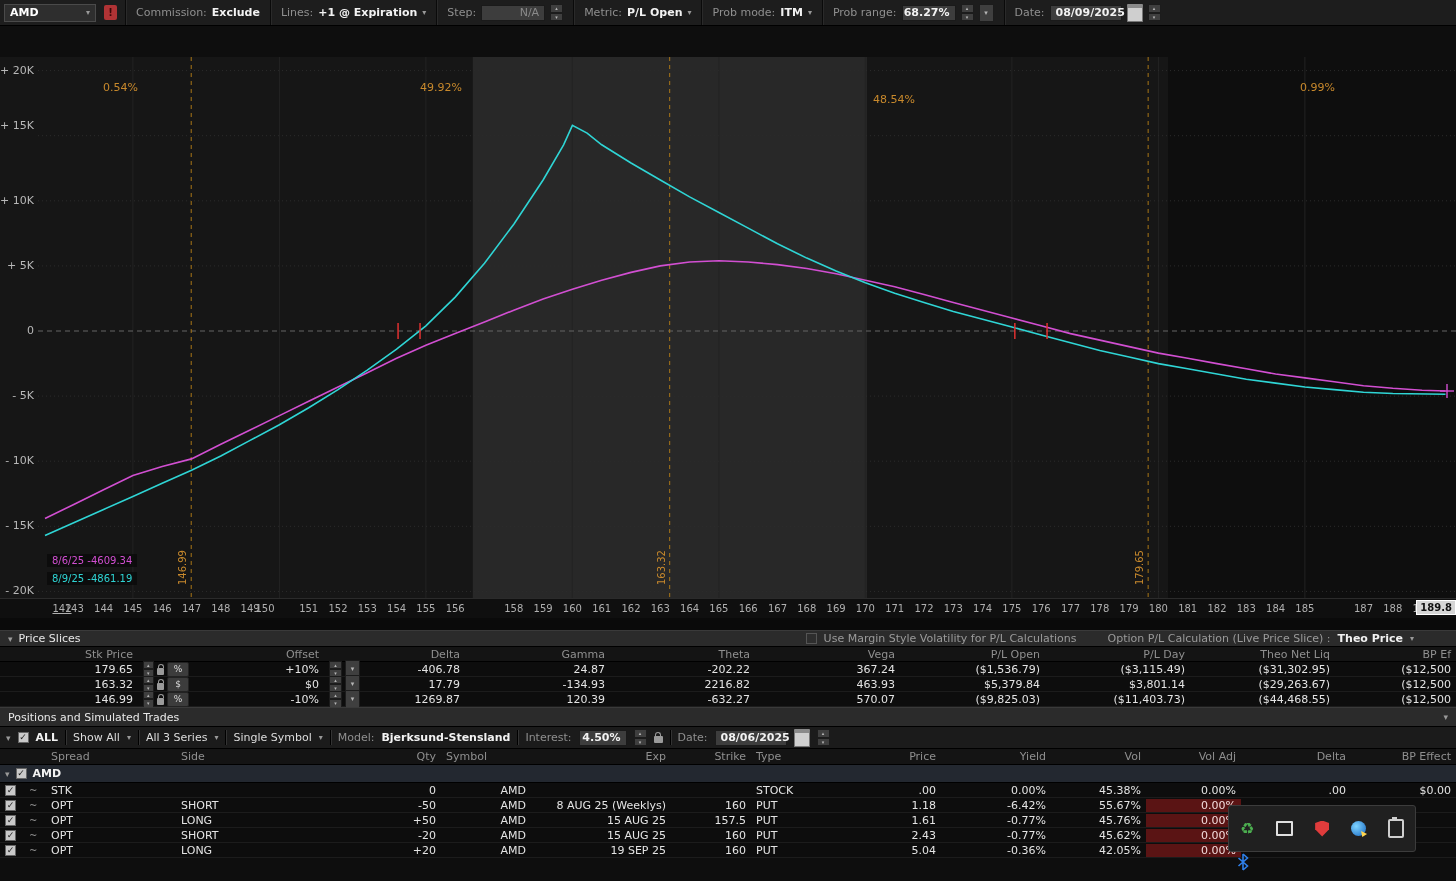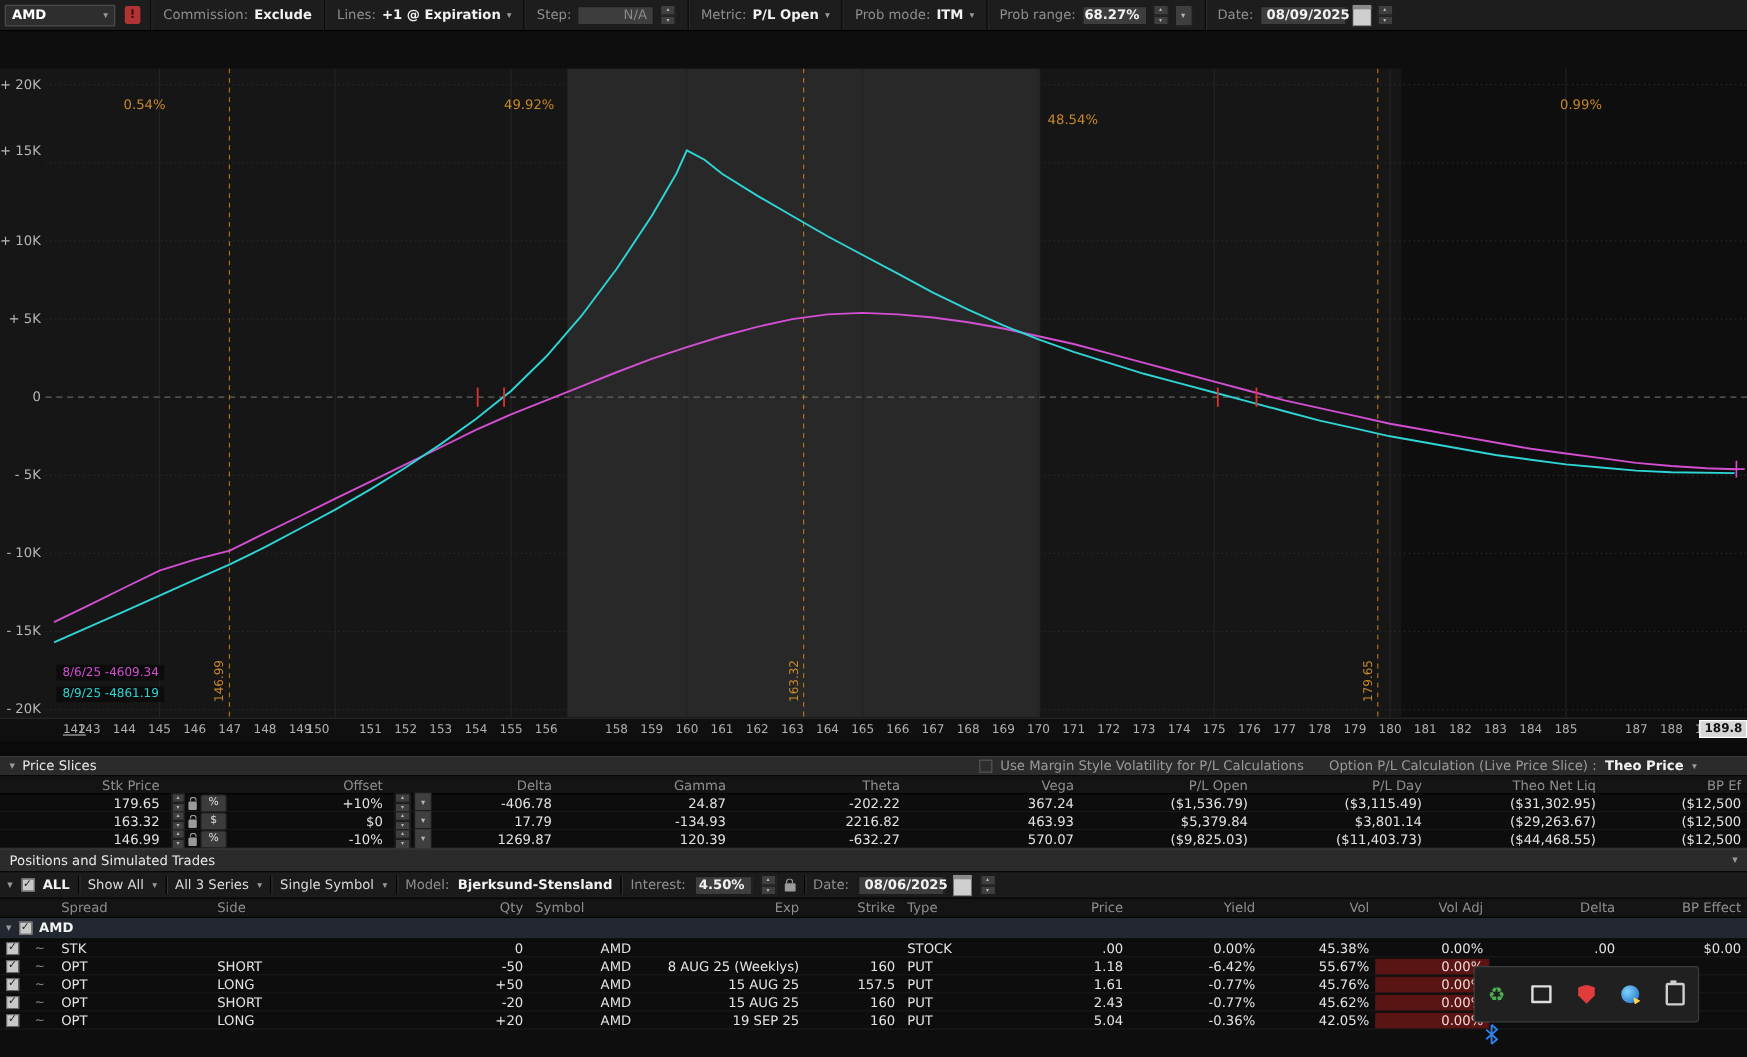--- a/index.html
+++ b/index.html
@@ -265,21 +265,21 @@
       <span class="cursorbox">189.8</span>
     </div>
   <div class="gapstrip"></div>
 
   <div class="sec-header" id="slices-header">
     <span class="chev">▾</span>
     <span>Price Slices</span>
     <span class="sl-right">
       <span class="cb un"></span>
       <span>Use Margin Style Volatility for P/L Calculations</span>
-      <span style="margin-left:14px;">Option P/L Calculation (Live Price Slice) :</span>
+      <span style="margin-left:24px;">Option P/L Calculation (Live Price Slice) :</span>
       <span class="val">Theo Price</span>
       <span class="arr">▾</span>
     </span>
   </div>
   <div class="grid-row slices-grid colhead" id="slices-cols" style="top:647px;height:15px;">
       <div class="cell r">Stk Price</div>
       <div class="cell r"></div>
       <div class="cell r">Offset</div>
       <div class="cell r"></div>
       <div class="cell r">Delta</div>

